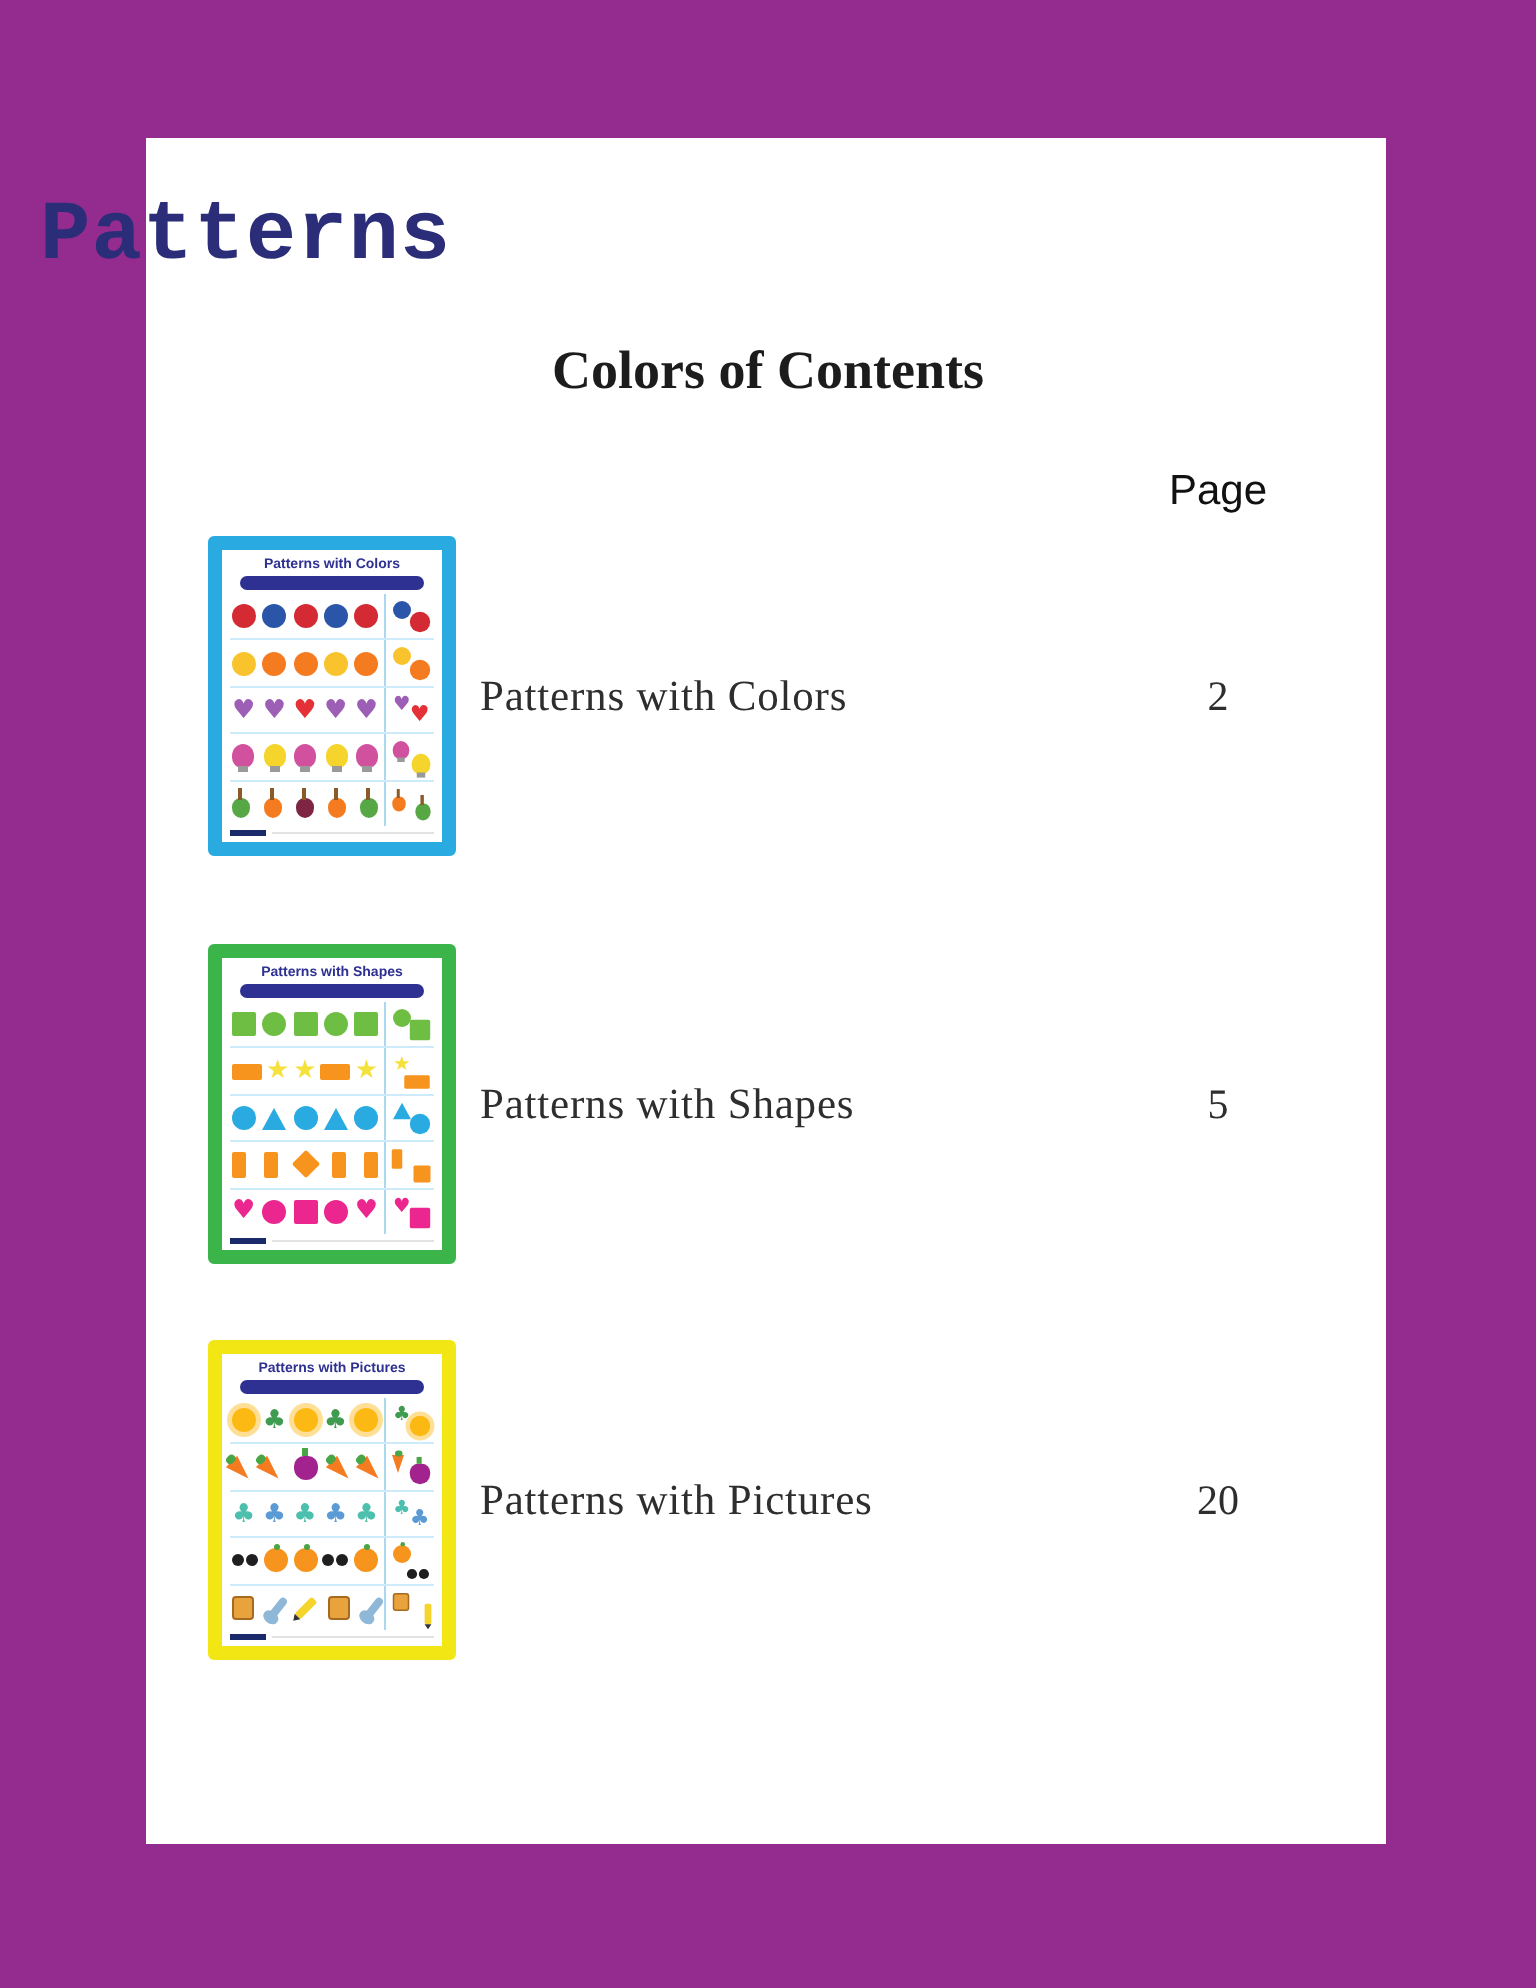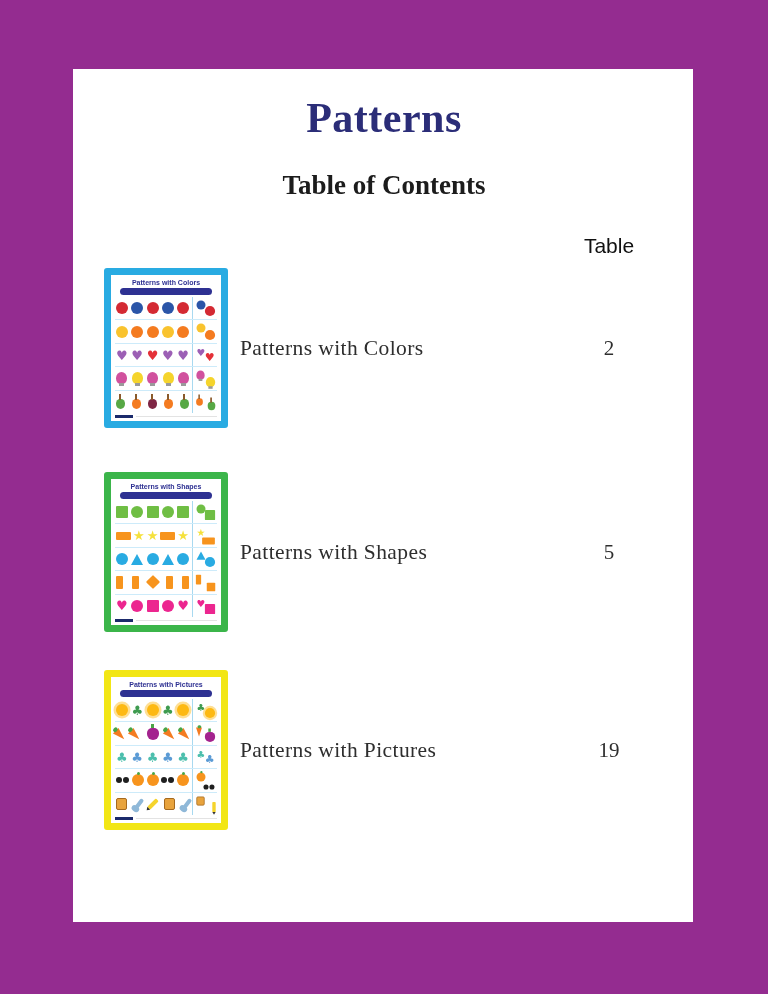--- a/index.html
+++ b/index.html
@@ -6,23 +6,23 @@
   body{
     width:768px;height:994px;position:relative;overflow:hidden;
     font-family:"Liberation Serif",serif;
     background:#942C90;
   }
   .page-card{
     position:absolute;left:73px;top:69px;width:620px;height:853px;
     background:#ffffff;
   }
   .main-title{
-    position:absolute;top:94px;left:0;right:0;text-align:center;
-    font-family:Liberation Serif, serif;font-weight:bold;font-size:42px;
-    color:#2B2D78;letter-spacing:.5px;
+    position:absolute;top:94px;left:0;right:0;
+    font-family:Liberation Mono, monospace;font-weight:bold;font-size:42px;
+    color:#2B2D78;letter-spacing:.5px;padding-left:20px;
   }
   .sub-title{
     position:absolute;top:170px;left:0;right:0;text-align:center;
     font-family:"Liberation Serif",serif;font-weight:bold;font-size:27px;
     color:#1c1c1c;
   }
   .page-col-label{
     position:absolute;top:234px;left:549px;width:120px;text-align:center;
     font-family:"Liberation Sans",sans-serif;font-size:21px;color:#111;
   }
@@ -101,22 +101,22 @@
   .s-pencil{width:4px;height:12px;transform:rotate(45deg);border-radius:1px;}
   .s-pencil::after{content:"";position:absolute;bottom:-3px;left:0;width:0;height:0;
     border-left:2px solid transparent;border-right:2px solid transparent;border-top:3px solid #333;}
 </style>
 </head>
 <body style="background: rgb(148, 44, 144);">
 
 <div class="page-card"></div>
 
 <div class="main-title" style="color: rgb(43, 45, 120);">Patterns</div>
-<div class="sub-title">Table of Contents</div>
-<div class="page-col-label">Table</div>
+<div class="sub-title">Colors of Contents</div>
+<div class="page-col-label">Page</div>
 
 <div class="toc-row r0">
   <div class="thumb" style="--bc: #29ABE2;">
       <div class="t-title">Patterns with Colors</div>
       <div class="t-pill" style="background: rgb(46, 49, 146);"></div>
       <div class="t-grid">
         <div class="t-row">
           <div class="t-main">
             <span class="shp s-circle" style="background: rgb(212, 42, 51);"></span>
             <span class="shp s-circle" style="background: rgb(43, 85, 168);"></span>
@@ -341,14 +341,14 @@
             <span class="shp s-pencil" style="background: rgb(245, 212, 44);"></span>
           </div>
         </div>
       </div>
       <div class="t-footer">
         <div class="f-bar"></div>
         <div class="f-line"></div>
       </div>
     </div>
   <div class="toc-label">Patterns with Pictures</div>
-  <div class="toc-page">19</div>
+  <div class="toc-page">20</div>
 </div>
 
 </body></html>

